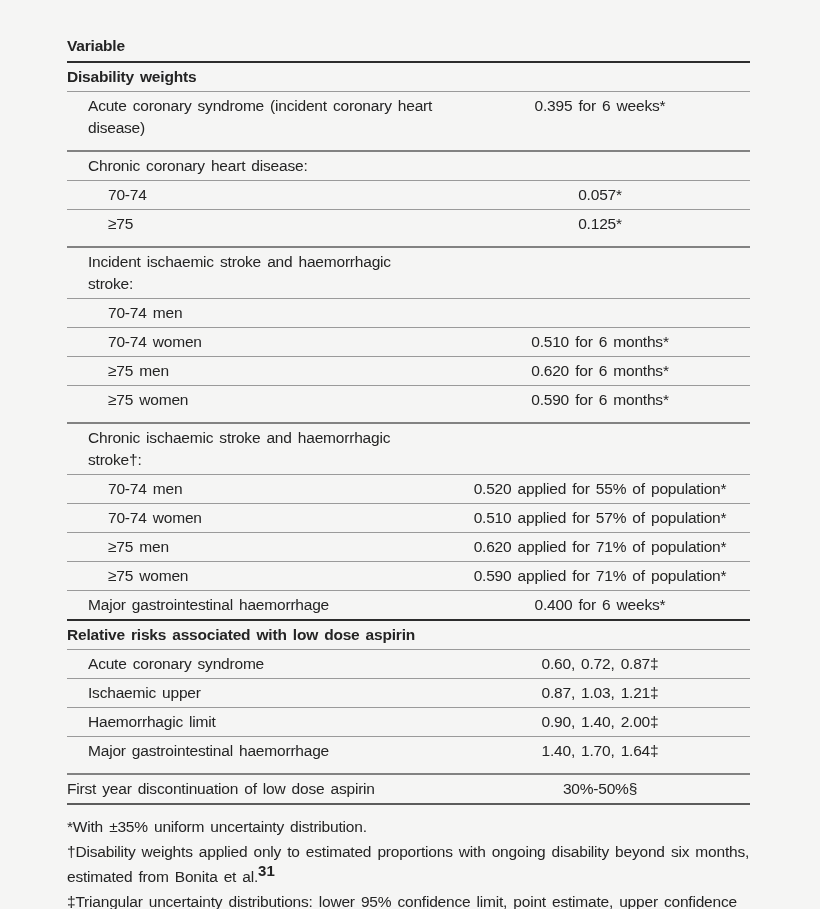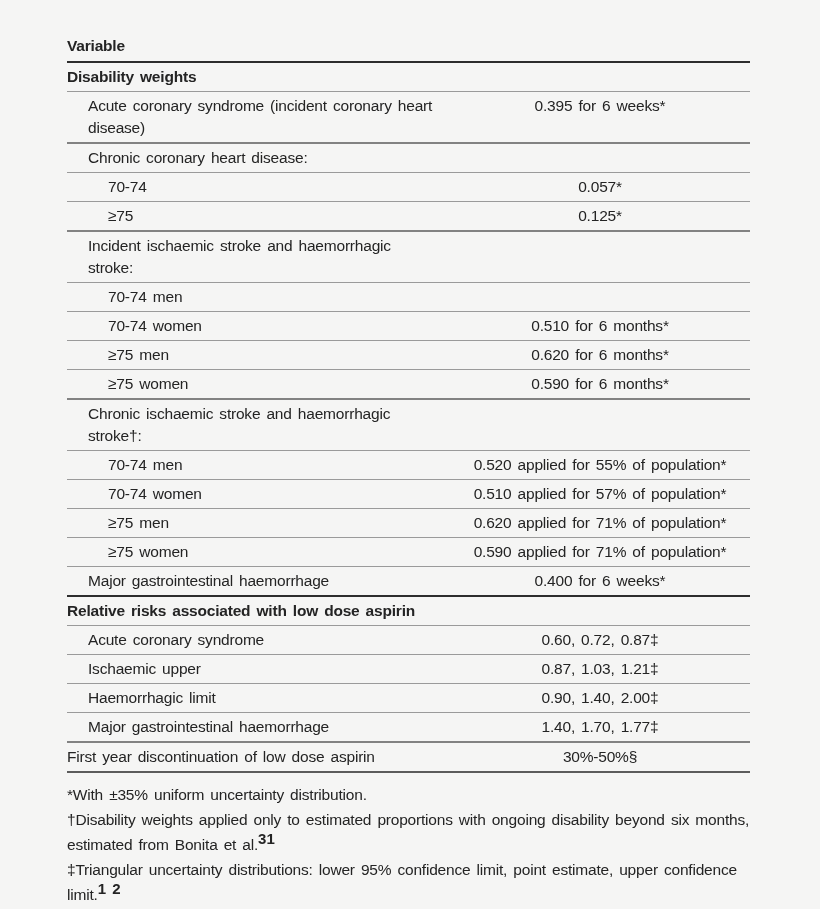--- a/index.html
+++ b/index.html
@@ -49,21 +49,21 @@
   .t-body{
     border-bottom:2px solid #5c5c5c;
   }
   .t-row{
     display:flex;
     align-items:flex-start;
     min-height:29px;
     padding:3px 0 3px 0;
     border-top:1px solid var(--rule-thin);
   }
-  .t-row.rule-medium{border-top:2px solid var(--rule-medium);}
+  .t-row.rule-medium{border-top:2px solid var(--rule-medium);margin-top:8px;}
   .t-row.rule-dark{border-top:2px solid var(--rule-dark);}
   .t-row.section .cell-var{font-weight:bold;}
   .indent-0{padding-left:0;}
   .indent-1{padding-left:21px;}
   .indent-2{padding-left:41px;}
   .footnotes{
     margin-top:9px;
     line-height:25px;
   }
   .footnote sup{
@@ -159,21 +159,21 @@
         <div class="t-row data rule-thin">
           <div class="cell-var indent-1">Ischaemic upper</div>
           <div class="cell-val">0.87, 1.03, 1.21‡</div>
         </div>
         <div class="t-row data rule-thin">
           <div class="cell-var indent-1">Haemorrhagic limit</div>
           <div class="cell-val">0.90, 1.40, 2.00‡</div>
         </div>
         <div class="t-row data rule-thin">
           <div class="cell-var indent-1">Major gastrointestinal haemorrhage</div>
-          <div class="cell-val">1.40, 1.70, 1.77‡</div>
+          <div class="cell-val">1.40, 1.70, 1.64‡</div>
         </div>
         <div class="t-row data rule-medium">
           <div class="cell-var indent-0">First year discontinuation of low dose aspirin</div>
           <div class="cell-val">30%-50%§</div>
         </div>
       </div>
 
     <div class="footnotes" id="footnotes">
         <div class="footnote"><span>*With ±35% uniform uncertainty distribution.</span></div>
         <div class="footnote"><span>†Disability weights applied only to estimated proportions with ongoing disability beyond six months, estimated from Bonita et al.</span><sup>31</sup></div>

